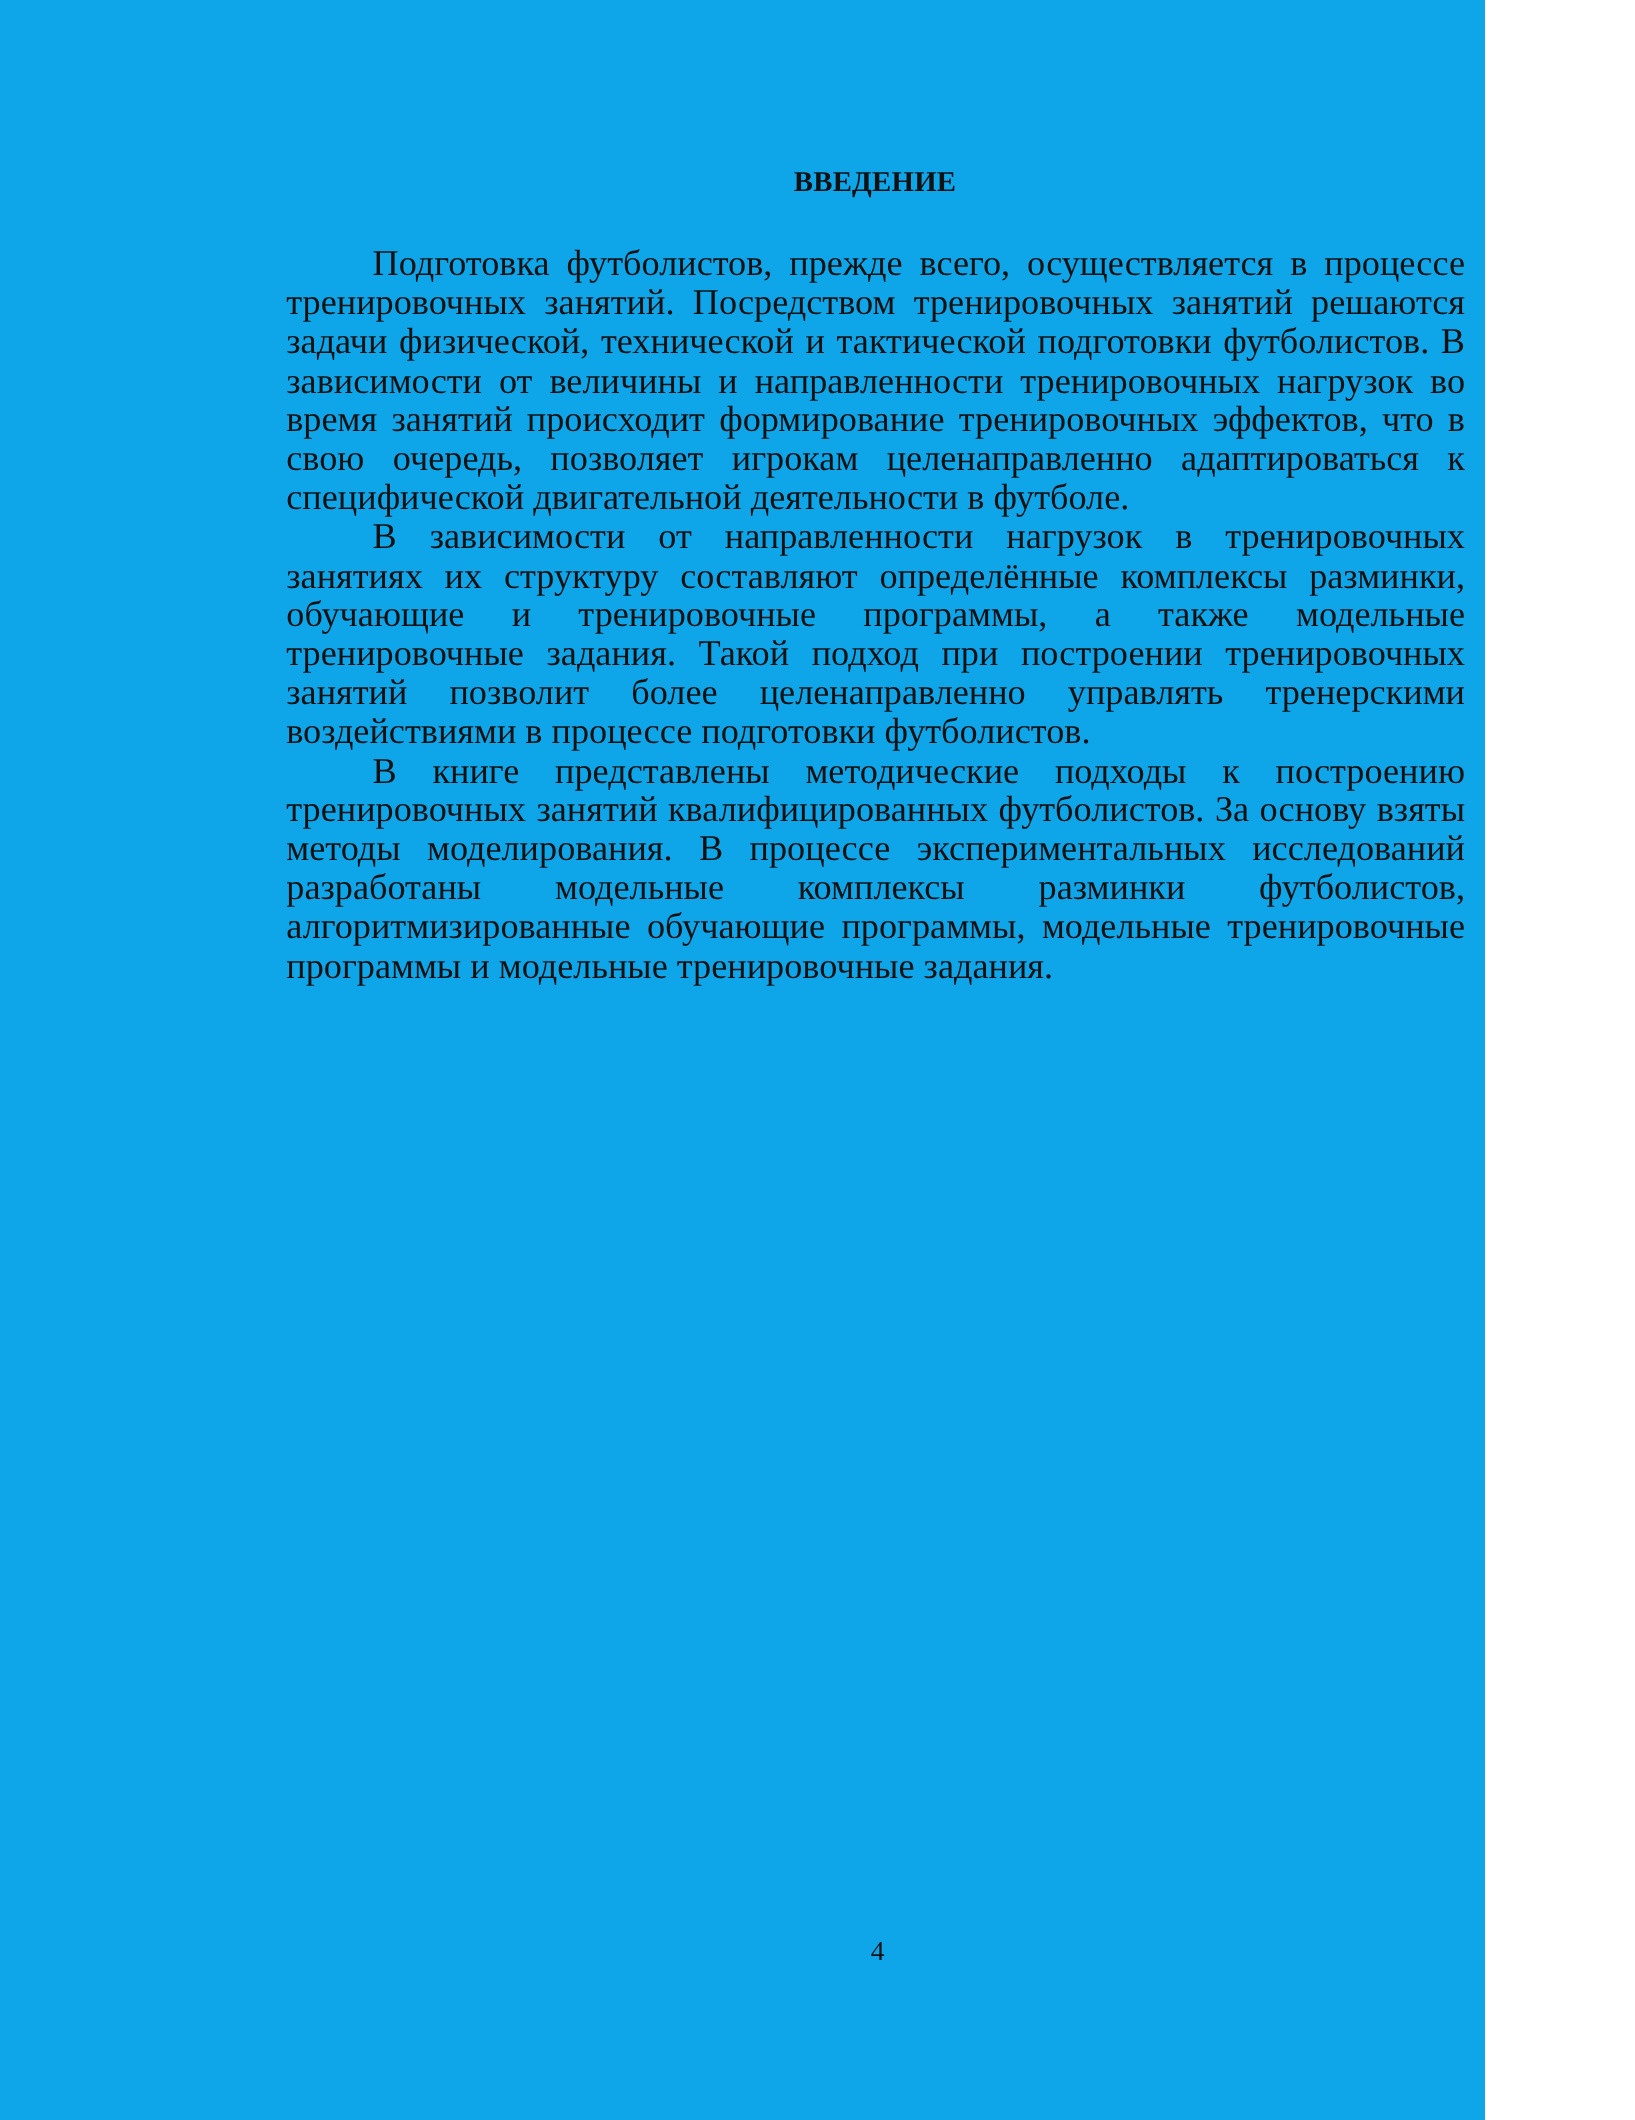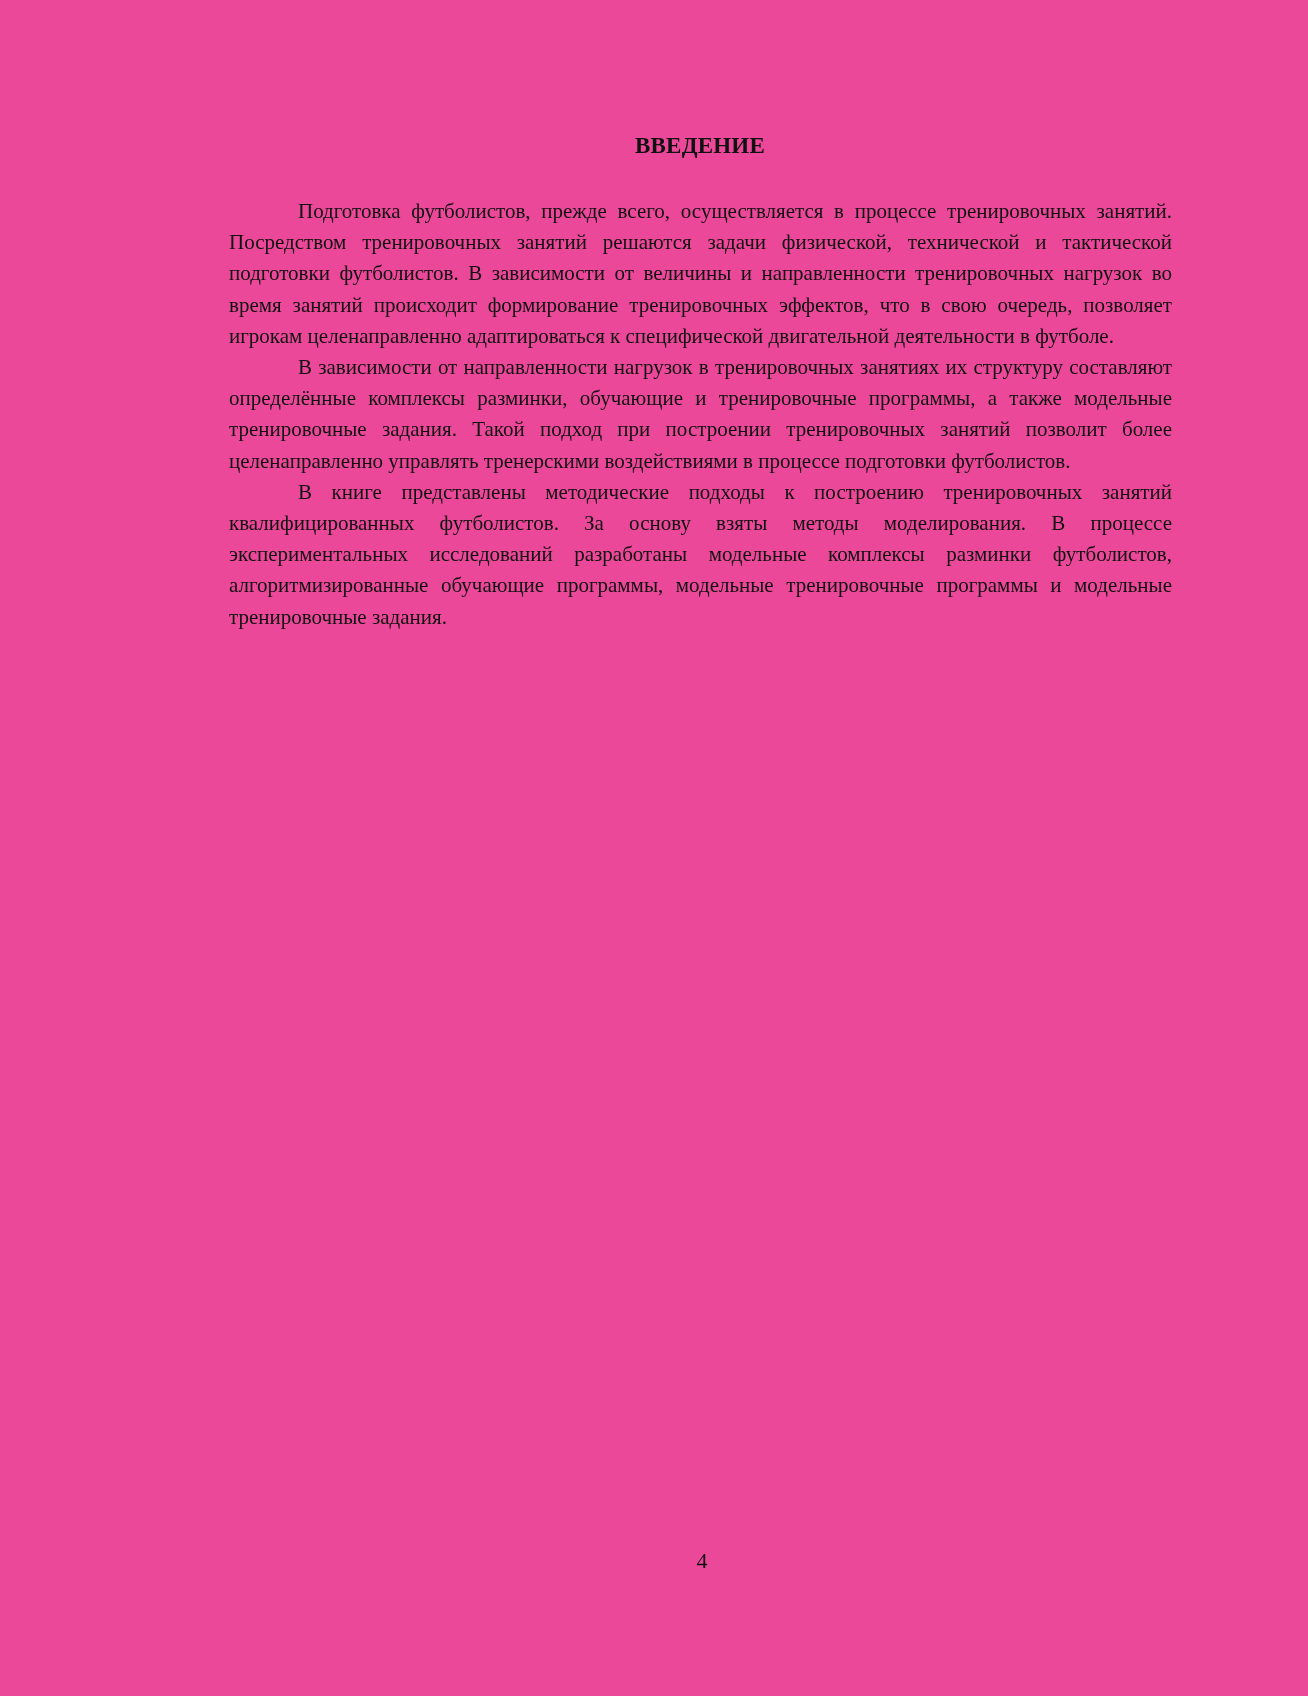--- a/index.html
+++ b/index.html
@@ -11,44 +11,44 @@
       width: 1308px;
       height: 1696px;
       position: relative;
       overflow: hidden;
       font-family: "Liberation Serif", "DejaVu Serif", serif;
       color: #111111;
     }
     .page {
       position: absolute;
       left: 0; top: 0;
-      width: 1308px;
+      width: 1188px;
       height: 1696px;
-      background: #ec4899;
+      background: #0ea5e9;
     }
     .heading {
       position: absolute;
       left: 0;
       width: 1400px;
       top: 133px;
       text-align: center;
       font-weight: bold;
       font-size: 23px;
       letter-spacing: 0.2px;
       margin: 0;
     }
     .body-text {
       position: absolute;
       left: 229px;
       top: 196px;
       width: 943px;
     }
     .para {
       margin: 0;
-      font-size: 21px;
+      font-size: 29px;
       line-height: 31.2px;
       text-align: justify;
       text-indent: 69px;
     }
     .page-number {
       position: absolute;
       top: 1548px;
       left: 690px;
       width: 24px;
       text-align: center;

